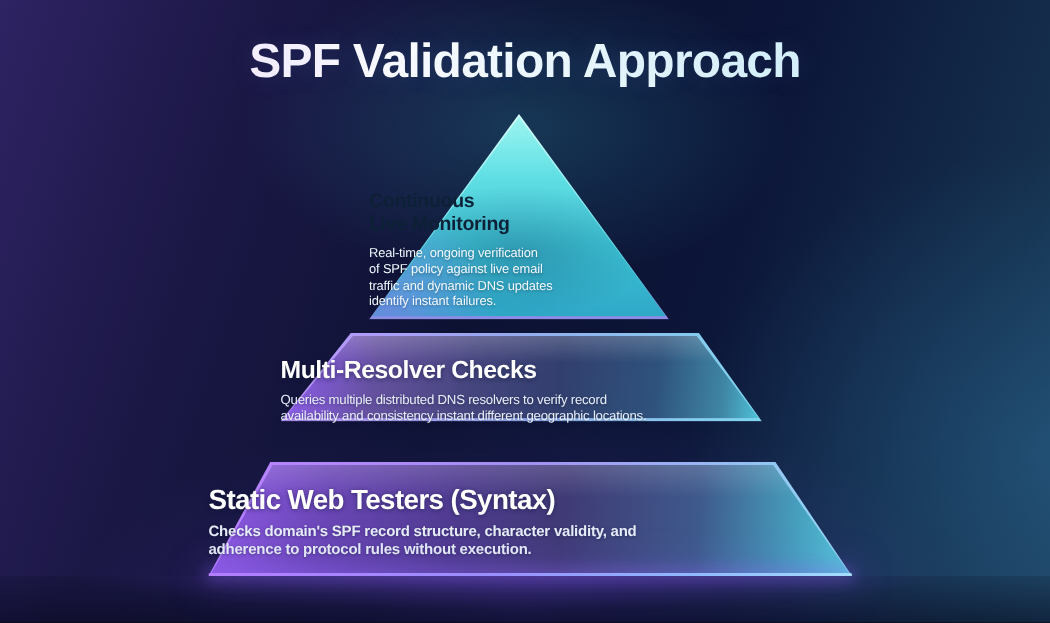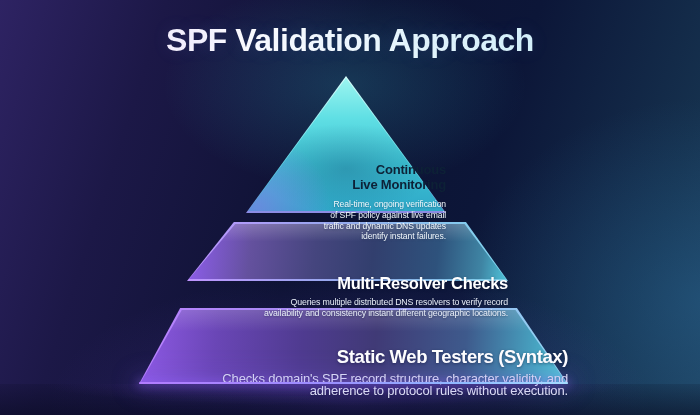--- a/index.html
+++ b/index.html
@@ -19,21 +19,21 @@
     text-align:center; font-size:32px; font-weight:bold; letter-spacing:-0.5px;
     background:linear-gradient(90deg, #e9d6f8 0%, #ffffff 38%, #d8f3fa 75%, #bfe9f5 100%);
     -webkit-background-clip:text; background-clip:text;
     -webkit-text-fill-color:transparent; color:#eef6fb;
     text-shadow:0 0 18px rgba(120,160,255,0.15);
   }
 
   .tier { position:absolute; }
   .shape { position:absolute; inset:0; }
   .fill  { position:absolute; inset:2px; }
-  .content { position:absolute; left:0; width:100%; text-align:right; z-index:3;margin-top:36px; }
+  .content { position:absolute; left:0; width:100%; text-align:left; z-index:3; }
 
   
   .t1 { left:246px; top:76px; width:200px; height:137px; }
   .t1 .shape {
     clip-path:polygon(50% 0%, 100% 100%, 0% 100%);
     background:linear-gradient(180deg, #d9fefb 0%, #6fe2ea 55%, #58c6e0 80%, #8d8ae4 100%);
     filter:drop-shadow(0 0 12px rgba(86,224,234,0.45));
   }
   .t1 .fill {
     clip-path:polygon(50% 0%, 100% 100%, 0% 100%);
@@ -69,23 +69,23 @@
     clip-path:polygon(9.6% 0%, 88.1% 0%, 100% 100%, 0% 100%);
     background:linear-gradient(90deg, #b981ff 0%, #a390f2 50%, #8fd8f2 100%);
     filter:drop-shadow(0 3px 15px rgba(140,92,240,0.40));
   }
   .t3 .fill {
     clip-path:polygon(9.6% 0%, 88.1% 0%, 100% 100%, 0% 100%);
     background-image:
       linear-gradient(180deg, rgba(255,255,255,0.16) 0%, rgba(255,255,255,0) 30%),
       linear-gradient(95deg, #8f5ae6 0%, #6a46b6 18%, #4f3b90 38%, #403a76 55%, #3e5a8c 76%, #47a2c0 92%, #55c8da 100%);
   }
-  .t3 .content { top:2px; }
+  .t3 .content { top:14px; }
   .t3 .tier-heading { font-size:18.5px; line-height:22px; font-weight:bold; color:#ffffff; letter-spacing:-0.4px; text-shadow:0 1px 3px rgba(10,20,50,0.5); }
-  .t3 .tier-desc { margin-top:5px; font-size:13px; line-height:12.4px; color:#e7edf7; letter-spacing:-0.15px; text-shadow:0 1px 2px rgba(10,20,50,0.4); }
+  .t3 .tier-desc { margin-top:5px; font-size:10px; line-height:12.4px; color:#e7edf7; letter-spacing:-0.15px; text-shadow:0 1px 2px rgba(10,20,50,0.4);font-weight:bold; }
 
   .base-glow-line {
     position:absolute; left:139px; top:382px; width:429px; height:2px; z-index:4;
     background:linear-gradient(90deg, #b37cff 0%, #9a8fff 45%, #8fb9ff 75%, #a5dcff 100%);
     border-radius:2px;
     box-shadow:0 0 10px 2px rgba(150,105,255,0.45), 0 0 24px 6px rgba(120,90,230,0.25);
   }
   .floor-shadow {
     position:absolute; left:0; top:384px; width:700px; height:31px; z-index:2;
     background-image:

